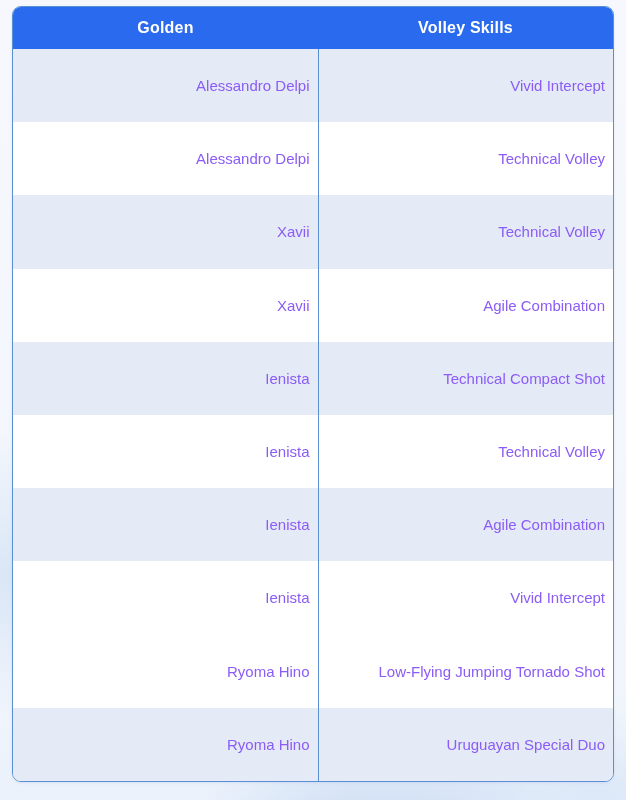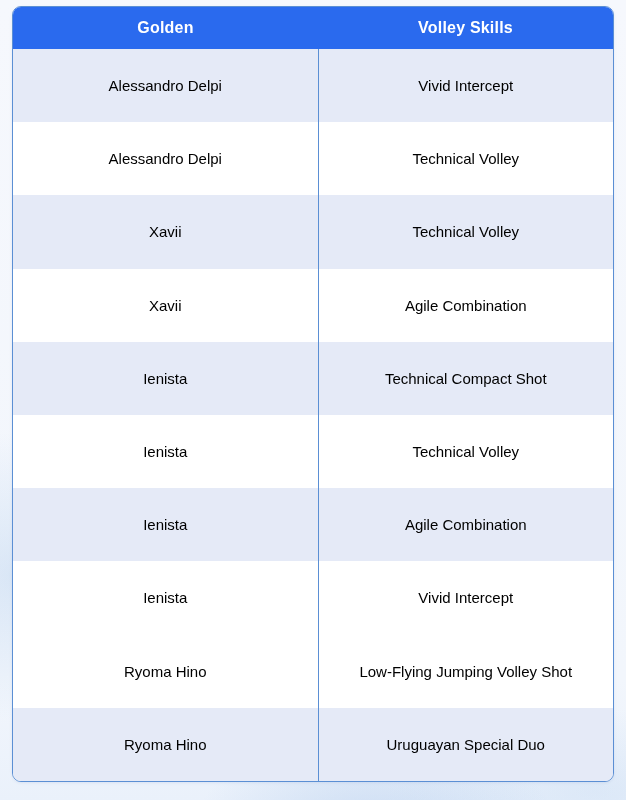--- a/index.html
+++ b/index.html
@@ -58,24 +58,24 @@
     text-align: center;
     letter-spacing: 0.2px;
     border: none;
     padding: 0;
   }
 
   table.data-table thead th.col-players { width: 305px; }
 
   table.data-table tbody td {
     height: 49px;
-    text-align: center;
+    text-align: right;
     vertical-align: middle;
     font-size: 15px;
-    color: #000000;
+    color: #8b5cf6;
     padding: 0 8px;
     border: none;
     white-space: nowrap;
     overflow: hidden;
     text-overflow: ellipsis;
   }
 
   table.data-table tbody td.cell-player {
     border-right: 1px solid #5b8fd4;
   }
@@ -128,21 +128,21 @@
         <tr class="row-odd">
           <td class="cell-player">Ienista</td>
           <td class="cell-skill">Agile Combination</td>
         </tr>
         <tr class="row-even">
           <td class="cell-player">Ienista</td>
           <td class="cell-skill">Vivid Intercept</td>
         </tr>
         <tr class="row-even">
           <td class="cell-player">Ryoma Hino</td>
-          <td class="cell-skill">Low-Flying Jumping Volley Shot</td>
+          <td class="cell-skill">Low-Flying Jumping Tornado Shot</td>
         </tr>
         <tr class="row-odd">
           <td class="cell-player">Ryoma Hino</td>
           <td class="cell-skill">Uruguayan Special Duo</td>
         </tr>
       </tbody>
   </table>
 </div>
 
 </body></html>

